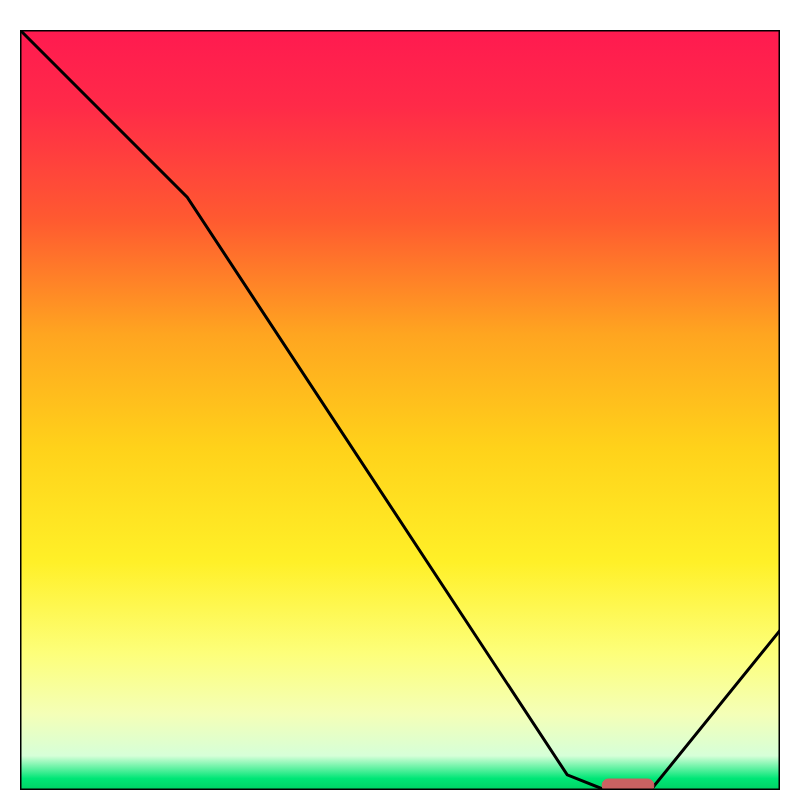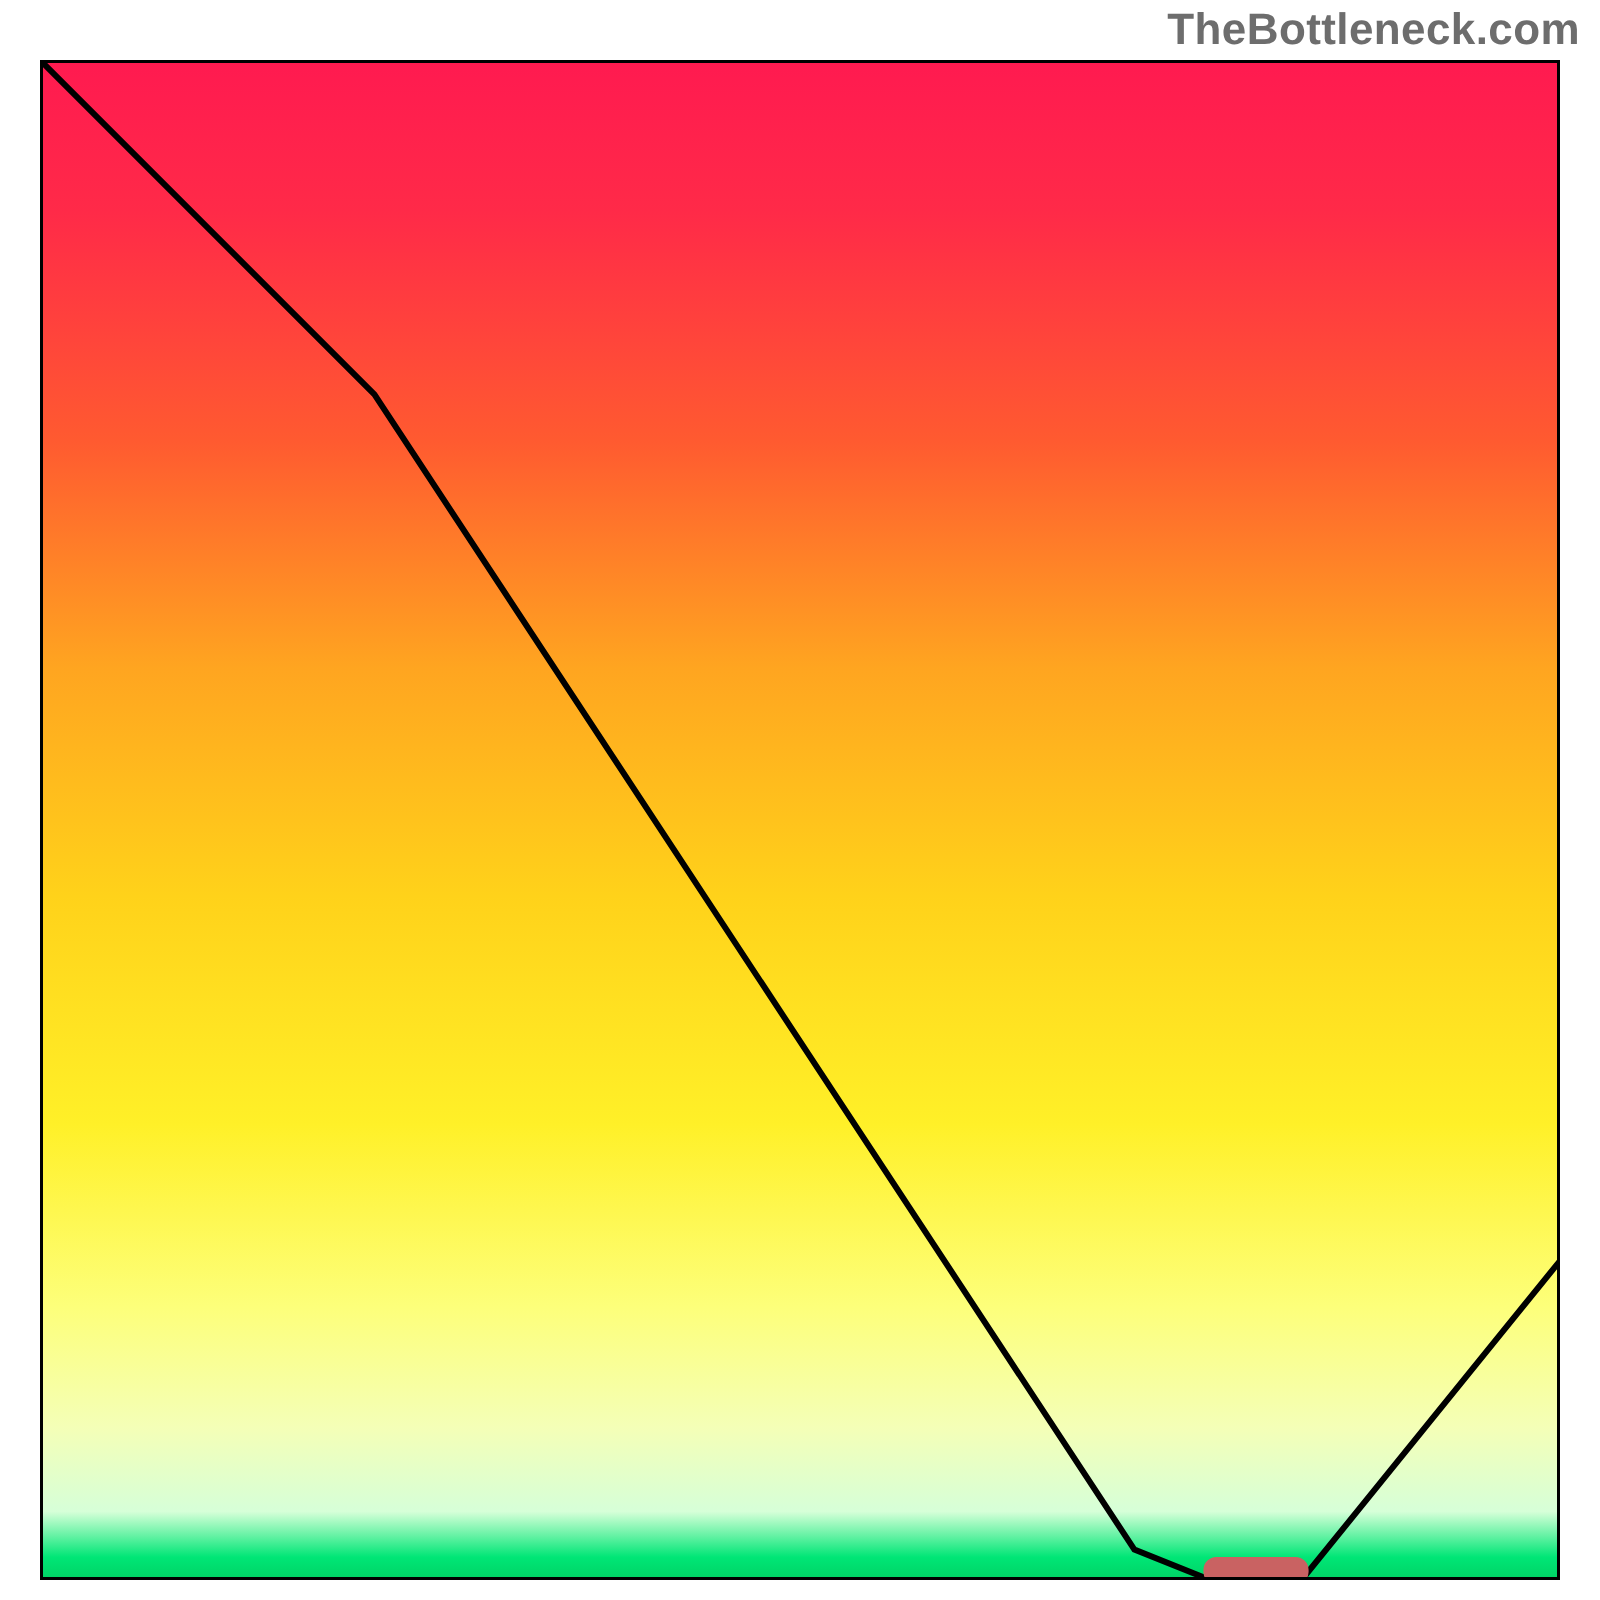--- a/index.html
+++ b/index.html
@@ -32,21 +32,20 @@
     top: 30px;
     width: 760px;
     height: 760px;
   }
   svg { display: block; }
 </style>
 </head>
 <body>
 
 <div class="stage">
-  <div class="watermark">TheBottleneck.com</div>
 
   <div class="plot">
     <svg id="chart-svg" width="760" height="760" viewBox="0 0 760 760">
       <defs>
         <linearGradient id="bg-grad" x1="0" y1="0" x2="0" y2="1">
             <stop offset="0.00%" stop-color="#ff1a50"></stop>
             <stop offset="10.00%" stop-color="#ff2a48"></stop>
             <stop offset="25.00%" stop-color="#ff5a30"></stop>
             <stop offset="40.00%" stop-color="#ffa520"></stop>
             <stop offset="55.00%" stop-color="#ffd21a"></stop>

